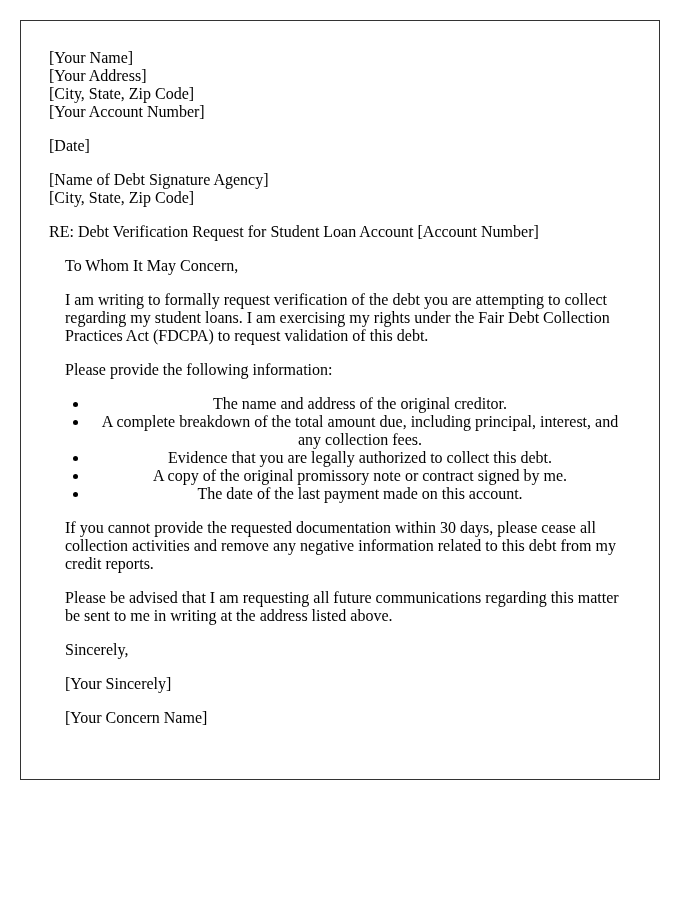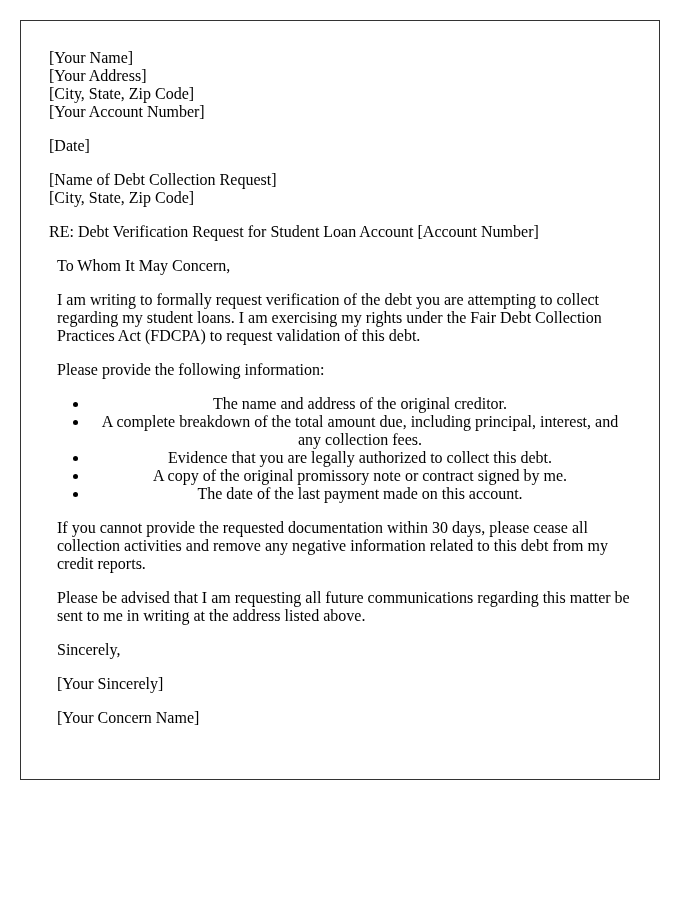--- a/index.html
+++ b/index.html
@@ -22,21 +22,21 @@
       width: 640px;
       height: 760px;
       border: 1px solid #333333;
       box-sizing: border-box;
       padding: 28px 28px 5px 28px;
       line-height: 18px;
     }
     .block { margin: 0 0 16px 0; }
     .line { display: block; }
     .subject { font-weight: normal; margin: 0 0 16px 0; }
-    p.para { margin: 0 0 16px 8px; }
+    p.para { margin: 0 0 16px 16px; }
     ul.info-list {
       margin: 0 0 16px 0;
       padding-left: 40px;
       list-style: disc;
       text-align: center;
     }
     ul.info-list li { margin: 0; }
   </style>
 </head>
 <body>
@@ -48,21 +48,21 @@
     <span class="line">[Your Address]</span>
     <span class="line">[City, State, Zip Code]</span>
     <span class="line">[Your Account Number]</span>
   </div>
 
   <div class="block">
     <span class="line">[Date]</span>
   </div>
 
   <div class="block">
-    <span class="line">[Name of Debt Collection Request]</span>
+    <span class="line">[Name of Debt Signature Agency]</span>
     <span class="line">[City, State, Zip Code]</span>
   </div>
 
   <p class="subject">RE: Debt Verification Request for Student Loan Account [Account Number]</p>
 
   <p class="para">To Whom It May Concern,</p>
 
   <p class="para">I am writing to formally request verification of the debt you are attempting to collect regarding my student loans. I am exercising my rights under the Fair Debt Collection Practices Act (FDCPA) to request validation of this debt.</p>
 
   <p class="para">Please provide the following information:</p>

